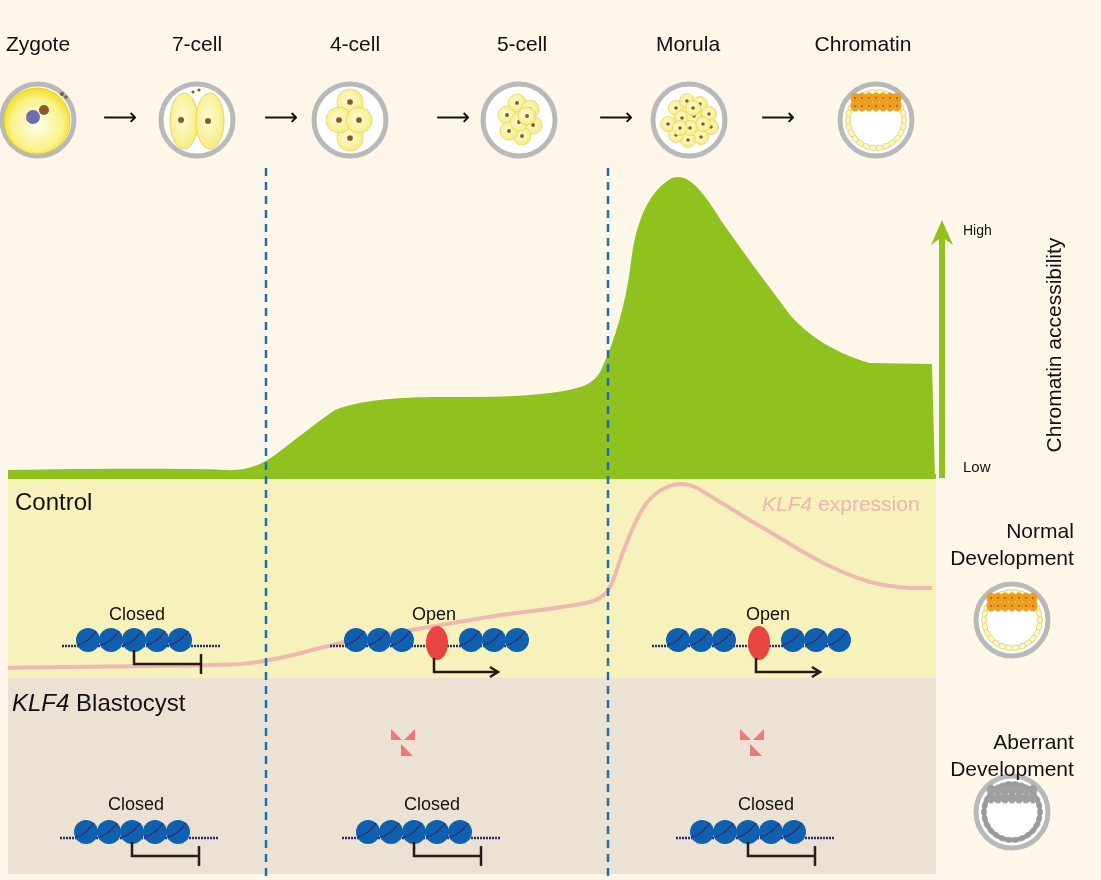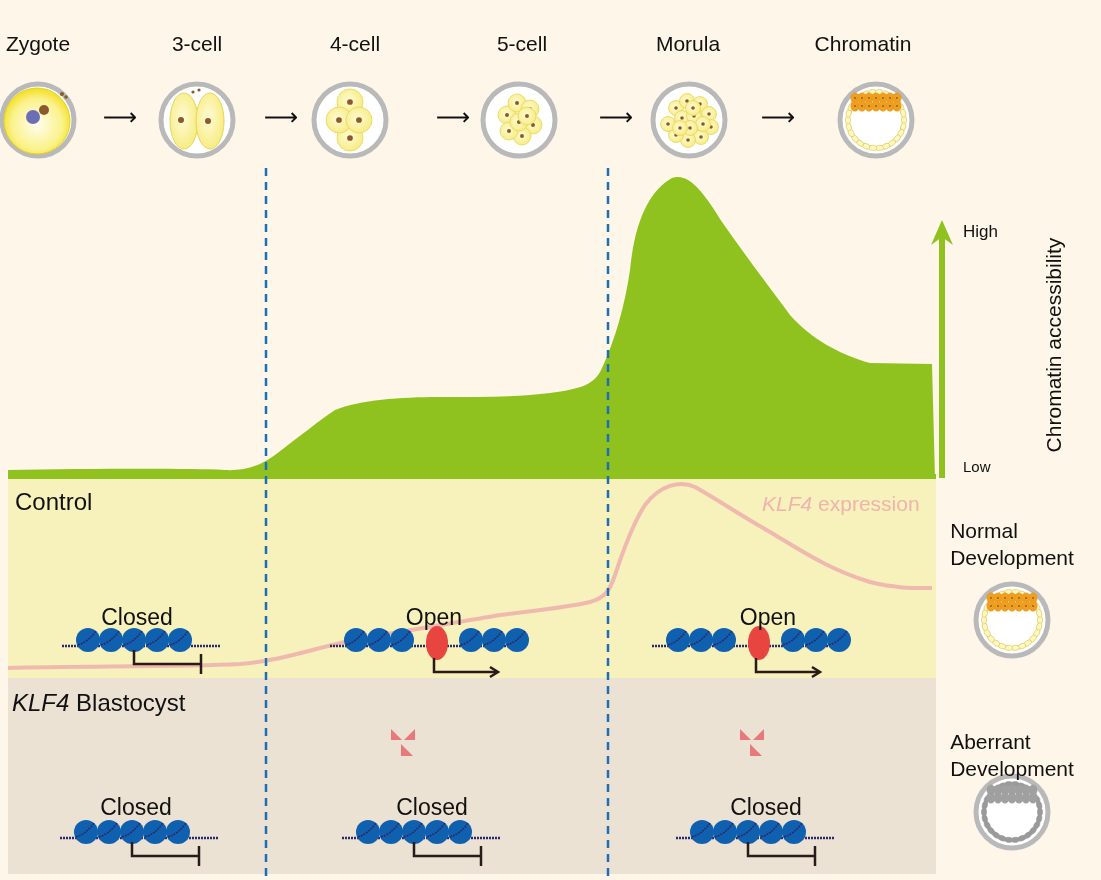--- a/index.html
+++ b/index.html
@@ -7,22 +7,22 @@
     width: 1101px; height: 880px; overflow: hidden;
     background: #fdf6e9;
     font-family: "Liberation Sans", sans-serif;
     position: relative;
   }
   #stage { position: absolute; left: 0; top: 0; width: 1023px; height: 880px; }
   .lbl { position: absolute; color: #111; font-size: 21px; white-space: nowrap; }
   .stage-lbl { top: 32px; transform: translateX(-50%); font-size: 21px; }
   .arrow-lbl { position:absolute; font-size: 24px; color:#111; top: 103px; transform: translateX(-50%); }
   .panel-lbl { font-size: 24px; }
-  .state-lbl { font-size: 23px; transform: translateX(-50%); }
-  .right-lbl { font-size: 21px; text-align: left; line-height: 27px; transform: translateX(-50%); }
+  .state-lbl { font-size: 18px; transform: translateX(-50%); }
+  .right-lbl { font-size: 21px; text-align: right; line-height: 27px; transform: translateX(-50%); }
   .italic { font-style: italic; }
   .klf4-expr { color: #f0b4b0; font-size: 21px; }
 </style>
 </head>
 <body>
 
 <div id="stage">
   <svg id="svg" width="1101" height="880" viewBox="0 0 1101 880">
     <defs>
       <radialGradient id="yolk" cx="50%" cy="55%" r="55%">
@@ -409,35 +409,35 @@
         <g>
           <polygon points="740,729 740,740 751,740" fill="#e8787a"></polygon>
           <polygon points="764,729 753,740 764,740" fill="#e8787a"></polygon>
           <polygon points="750,744 750,756 762,756" fill="#e8787a"></polygon>
         </g>
       </g>
   </svg>
 
   
   <div class="lbl stage-lbl" style="left:38px">Zygote</div>
-  <div class="lbl stage-lbl" style="left:197px">3-cell</div>
+  <div class="lbl stage-lbl" style="left:197px">7-cell</div>
   <div class="lbl stage-lbl" style="left:355px">4-cell</div>
   <div class="lbl stage-lbl" style="left:522px">5-cell</div>
   <div class="lbl stage-lbl" style="left:688px">Morula</div>
   <div class="lbl stage-lbl" style="left:863px">Chromatin</div>
 
   
   <div class="arrow-lbl" style="left:120px">⟶</div>
   <div class="arrow-lbl" style="left:281px">⟶</div>
   <div class="arrow-lbl" style="left:453px">⟶</div>
   <div class="arrow-lbl" style="left:616px">⟶</div>
   <div class="arrow-lbl" style="left:778px">⟶</div>
 
   
-  <div class="lbl" style="left:963px; top:222px; font-size:17px;">High</div>
+  <div class="lbl" style="left:963px; top:222px; font-size:14px;">High</div>
   <div class="lbl" style="left:963px; top:458px; font-size:15px;">Low</div>
   <div class="lbl" style="left:1054px; top:345px; font-size:21px; transform: translate(-50%,-50%) rotate(-90deg);">Chromatin accessibility</div>
 
   
   <div class="lbl panel-lbl" style="left:15px; top:488px;">Control</div>
   <div class="lbl panel-lbl" style="left:12px; top:689px;"><span class="italic">KLF4</span><span> Blastocyst</span></div>
   <div class="lbl klf4-expr" style="left:762px; top:492px;text-align:right;"><span class="italic">KLF4</span><span> expression</span></div>
 
   
   <div class="lbl state-lbl" style="left:137px; top:604px;">Closed</div>

